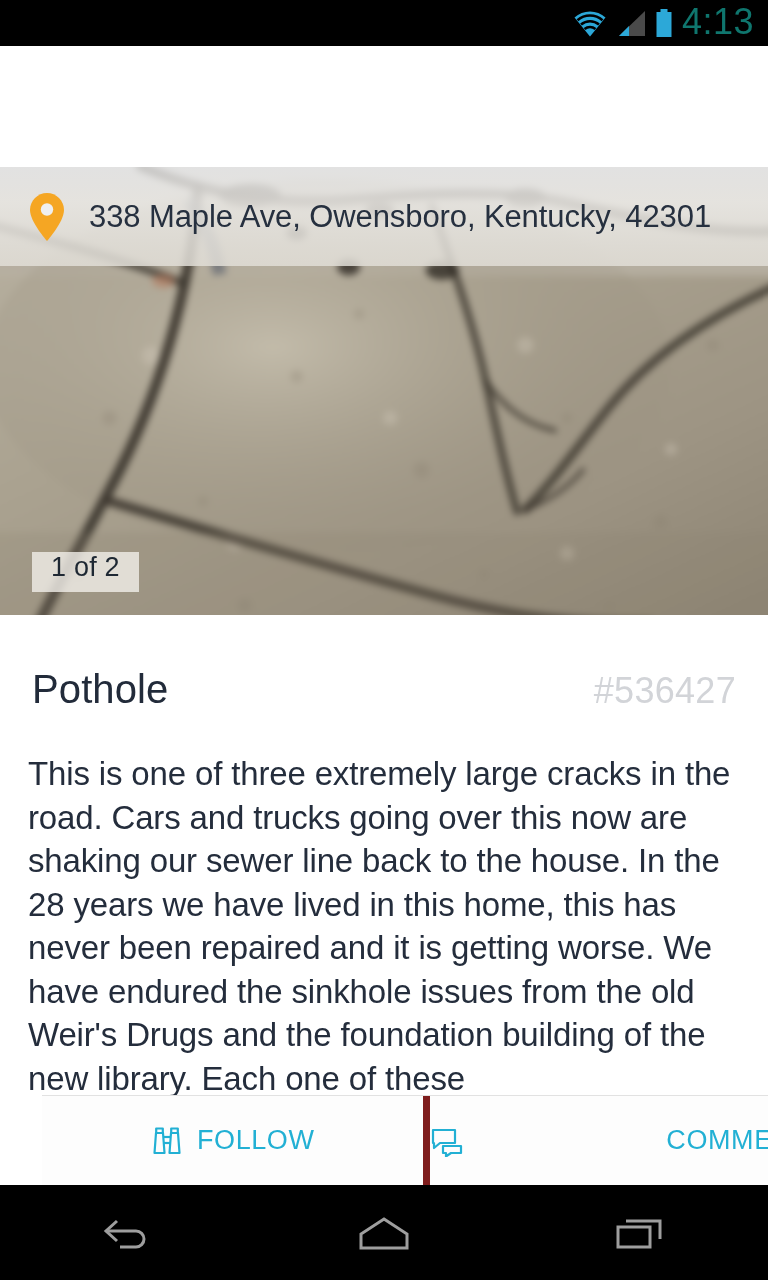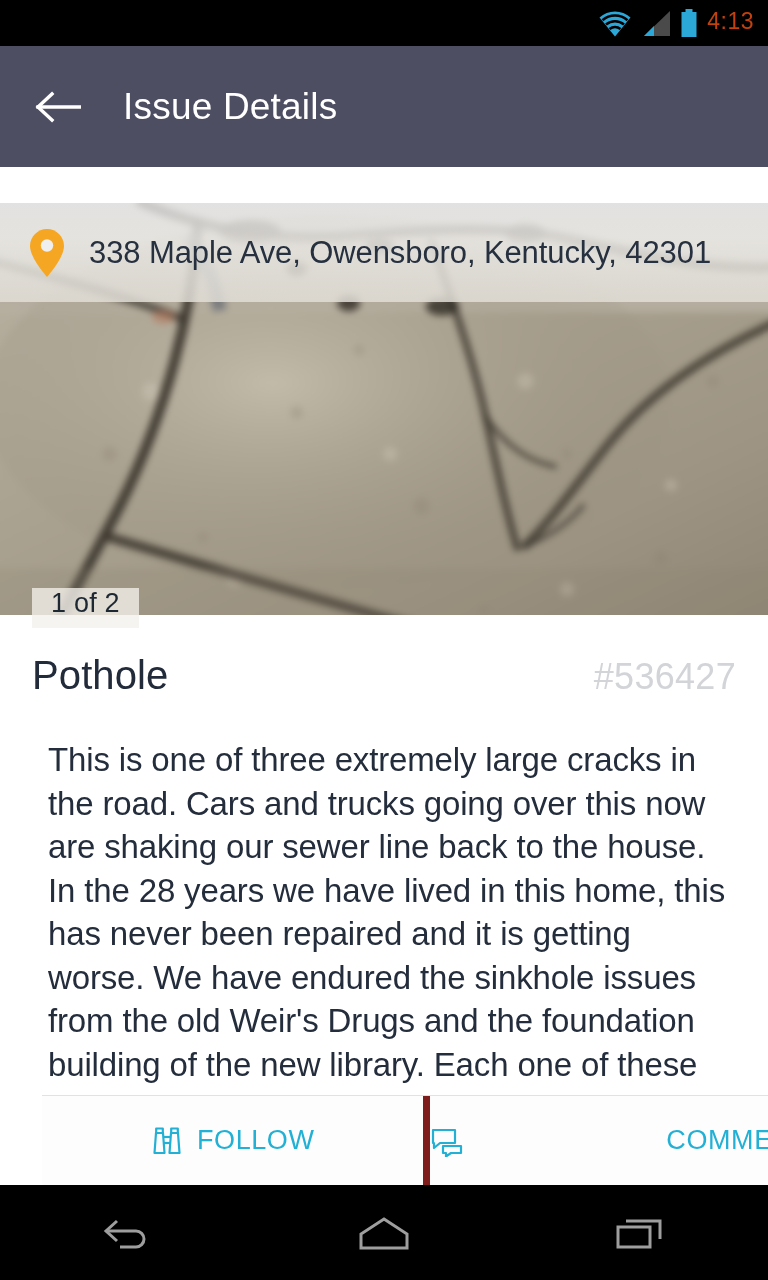--- a/index.html
+++ b/index.html
@@ -28,22 +28,22 @@
     height: 46px;
     background: #000000;
     display: flex;
     align-items: center;
     justify-content: flex-end;
     padding-right: 14px;
     gap: 9px;
   }
   .status-icon { display: flex; align-items: center; }
   #status-time {
-    color: #c2410c;
-    font-size: 23px;
+    color: #0f766e;
+    font-size: 36px;
     letter-spacing: 0.5px;
     font-family: "Liberation Sans", sans-serif;
     line-height: 1;
     padding-bottom: 3px;
   }
 
   
   #app-bar {
     position: absolute;
     top: 46px; left: 0;
@@ -68,21 +68,20 @@
   }
 
   
   #photo-area {
     position: absolute;
     top: 167px; left: 0;
     width: 768px;
     height: 448px;
     overflow: hidden;
     background: #b3ac9e;
-    margin-top: 36px;
   }
   #photo-canvas {
     position: absolute;
     top: 0; left: 0;
     width: 768px; height: 448px;
     display: block;
     filter: blur(3.5px);
     transform: scale(1.04);
   }
 
@@ -118,21 +117,21 @@
     color: #1e2833;
     font-size: 27px;
     padding: 0 19px 9px 19px;
     z-index: 3;
     letter-spacing: 0.2px;
   }
 
   
   #content {
     position: absolute;
-    top: 615px; left: 0;
+    top: 629px; left: 0;
     width: 768px;
     height: 480px;
     background: #ffffff;
     overflow: hidden;
   }
   #title-row {
     display: flex;
     align-items: baseline;
     justify-content: space-between;
     padding: 38px 32px 0 32px;
@@ -142,21 +141,21 @@
     font-size: 40px;
     font-weight: 400;
     letter-spacing: 0.1px;
   }
   #issue-id {
     color: #d2d4d8;
     font-size: 36px;
     letter-spacing: 0.3px;
   }
   #issue-description {
-    padding: 40px 32px 0 48px;
+    padding: 40px 32px 0 28px;
     color: #242d3c;
     font-size: 33px;
     line-height: 43.5px;
     letter-spacing: -0.15px;
   }
 
   
   #action-bar {
     position: absolute;
     bottom: 95px; left: 0;
@@ -229,31 +228,20 @@
     </span>
     <span class="status-icon">
       <svg width="18" height="29" viewBox="0 0 18 29">
         <rect x="5.5" y="0" width="7" height="3" fill="#2ca8d8"></rect>
         <rect x="1.5" y="3" width="15" height="25" fill="#2ca8d8"></rect>
       </svg>
     </span>
     <span id="status-time">4:13</span>
   </div>
 
-  <div id="app-bar">
-    <div id="back-button">
-      <svg width="46" height="34" viewBox="0 0 46 34">
-        <g stroke="#ffffff" stroke-width="3.4" fill="none" stroke-linecap="square">
-          <line x1="3" y1="17" x2="45" y2="17"></line>
-          <polyline points="17,4 3,17 17,30" stroke-linejoin="miter"></polyline>
-        </g>
-      </svg>
-    </div>
-    <div id="app-bar-title">Issue Details</div>
-  </div>
 
   <div id="photo-area">
     <svg id="photo-canvas" viewBox="0 0 768 448" preserveAspectRatio="none">
       <defs>
         <linearGradient id="gsky" x1="0" y1="0" x2="0" y2="1">
           <stop offset="0%" stop-color="#dcdcdc"></stop>
           <stop offset="45%" stop-color="#c9c6bd"></stop>
           <stop offset="100%" stop-color="#a9a294"></stop>
         </linearGradient>
         <linearGradient id="gpave" x1="0.1" y1="0" x2="0.9" y2="1">

